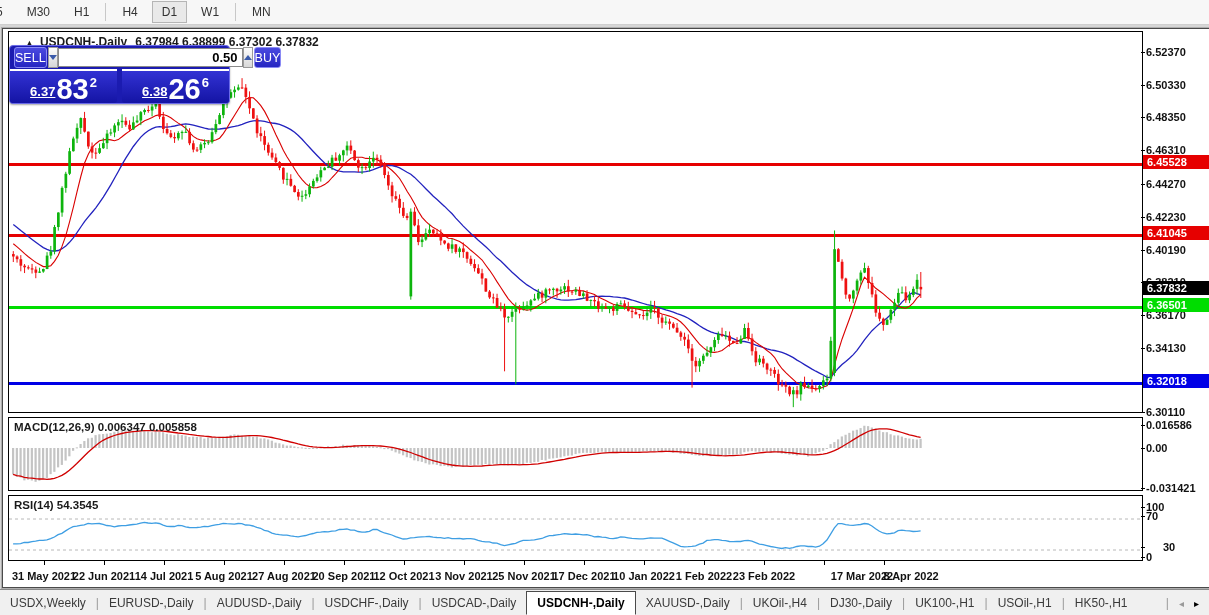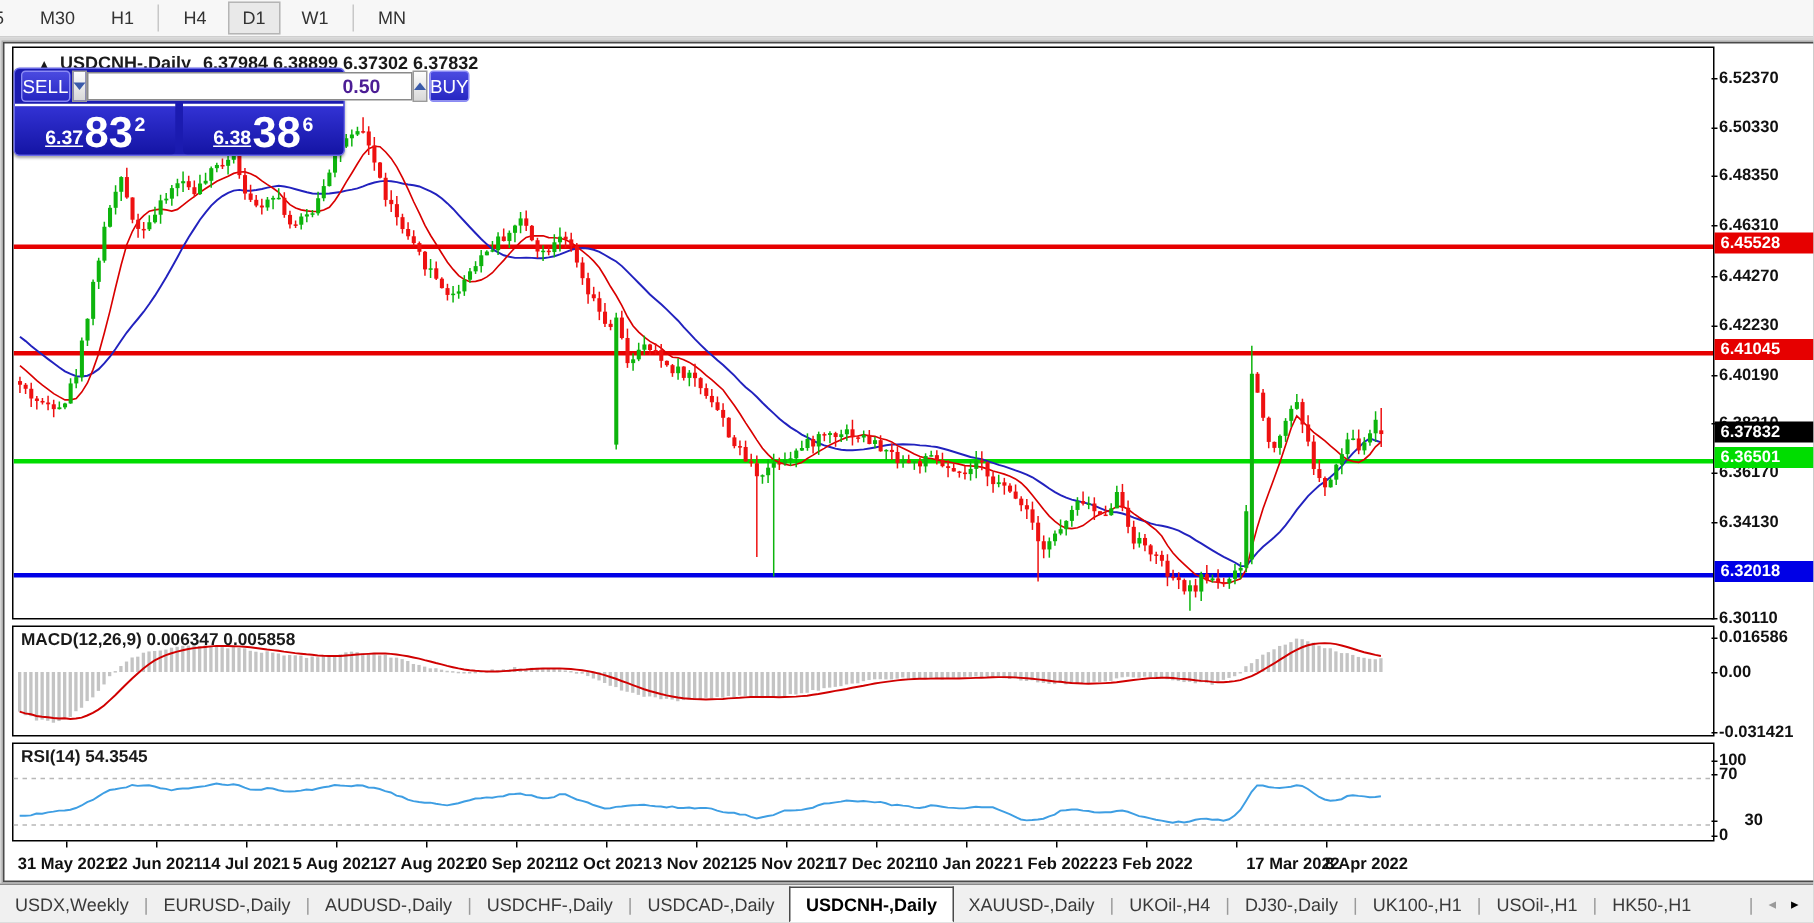--- a/index.html
+++ b/index.html
@@ -29,21 +29,21 @@
   .date-tick{position:absolute;width:1px;height:4px;background:#000;top:532px;}
   
   #tradePanel{position:absolute;left:6px;top:16px;width:219px;height:57px;background:#1b1bb0;border:1px solid #6a6ae8;border-radius:4px;z-index:10;box-shadow:0 1px 2px rgba(0,0,0,.35);}
   #tpRow1{position:absolute;left:0;top:0;width:100%;height:23px;display:flex;align-items:center;}
   .tp-btn{width:50px;height:19px;margin:0 1px 0 4px;background:linear-gradient(#4a4ae0,#2626c2);border:1px solid #8a8af4;border-radius:3px;color:#fff;font-size:12.5px;display:flex;align-items:center;justify-content:center;cursor:pointer;}
   #buyBtn{margin:0 4px 0 1px;}
   .spin-btn{width:14px;height:19px;background:linear-gradient(#fdfdfd,#d8d8d8);border:1px solid #9a9a9a;display:flex;align-items:center;justify-content:center;cursor:pointer;}
   .spin-btn .arr{width:0;height:0;border-left:4px solid transparent;border-right:4px solid transparent;}
   .arr.down{border-top:5px solid #3a5aaa;}
   .arr.up{border-bottom:5px solid #3a5aaa;}
-  #volInput{flex:1;height:17px;border:1px solid #8a8a8a;background:#fff;color:#4c1d95;font-size:13px;font-weight:600;text-align:right;padding:0 20px;font-family:"Liberation Sans",sans-serif;}
+  #volInput{flex:1;height:17px;border:1px solid #8a8a8a;background:#fff;color:#000000;font-size:13px;font-weight:600;text-align:right;padding:0 4px;font-family:"Liberation Sans",sans-serif;}
   #tpRow2{position:absolute;left:0;top:23px;width:100%;height:33px;display:flex;}
   .px-box{width:107px;height:31px;border-top:2px solid #fff;background:linear-gradient(#3232d4,#1414a4);border-radius:0 0 3px 3px;color:#fff;display:flex;align-items:flex-end;justify-content:center;padding-bottom:1px;cursor:pointer;}
   .px-box + .px-box{margin-left:5px;}
   .px-small{font-size:13px;font-weight:700;margin:0 1px 3px 0;text-decoration:underline;}
   .px-big{font-size:29px;font-weight:700;line-height:26px;}
   .px-sup{font-size:13px;font-weight:700;margin:0 0 12px 1px;}
   
   #tabbar{position:absolute;left:0;top:589px;width:1209px;height:26px;background:#f0f0f0;border-top:1px solid #8a8a8a;display:flex;align-items:center;overflow:hidden;}
   .tab{font-size:12px;color:#3a3a3a;padding:4px 10px;white-space:nowrap;cursor:pointer;}
   .tab.active{background:#fff;border:1px solid #4a4a4a;border-bottom:1px solid #fff;font-weight:700;color:#000;margin-top:-1px;}
@@ -88,21 +88,21 @@
         <div class="tp-btn" id="buyBtn">BUY</div>
       </div>
       <div id="tpRow2">
         <div class="px-box">
           <span class="px-small">6.37</span>
             <span class="px-big">83</span>
             <span class="px-sup">2</span>
         </div>
         <div class="px-box">
           <span class="px-small">6.38</span>
-            <span class="px-big">38</span>
+            <span class="px-big">26</span>
             <span class="px-sup">6</span>
         </div>
       </div>
     </div>
 
     <svg id="pricePane" class="pane" width="1133" height="380">
         <rect x="0" y="131" width="1133" height="3" fill="#e60000"></rect>
         <rect x="0" y="202" width="1133" height="3" fill="#e60000"></rect>
         <rect x="0" y="274" width="1133" height="3" fill="#00dd00"></rect>
         <rect x="0" y="350" width="1133" height="3" fill="#0000e6"></rect>

